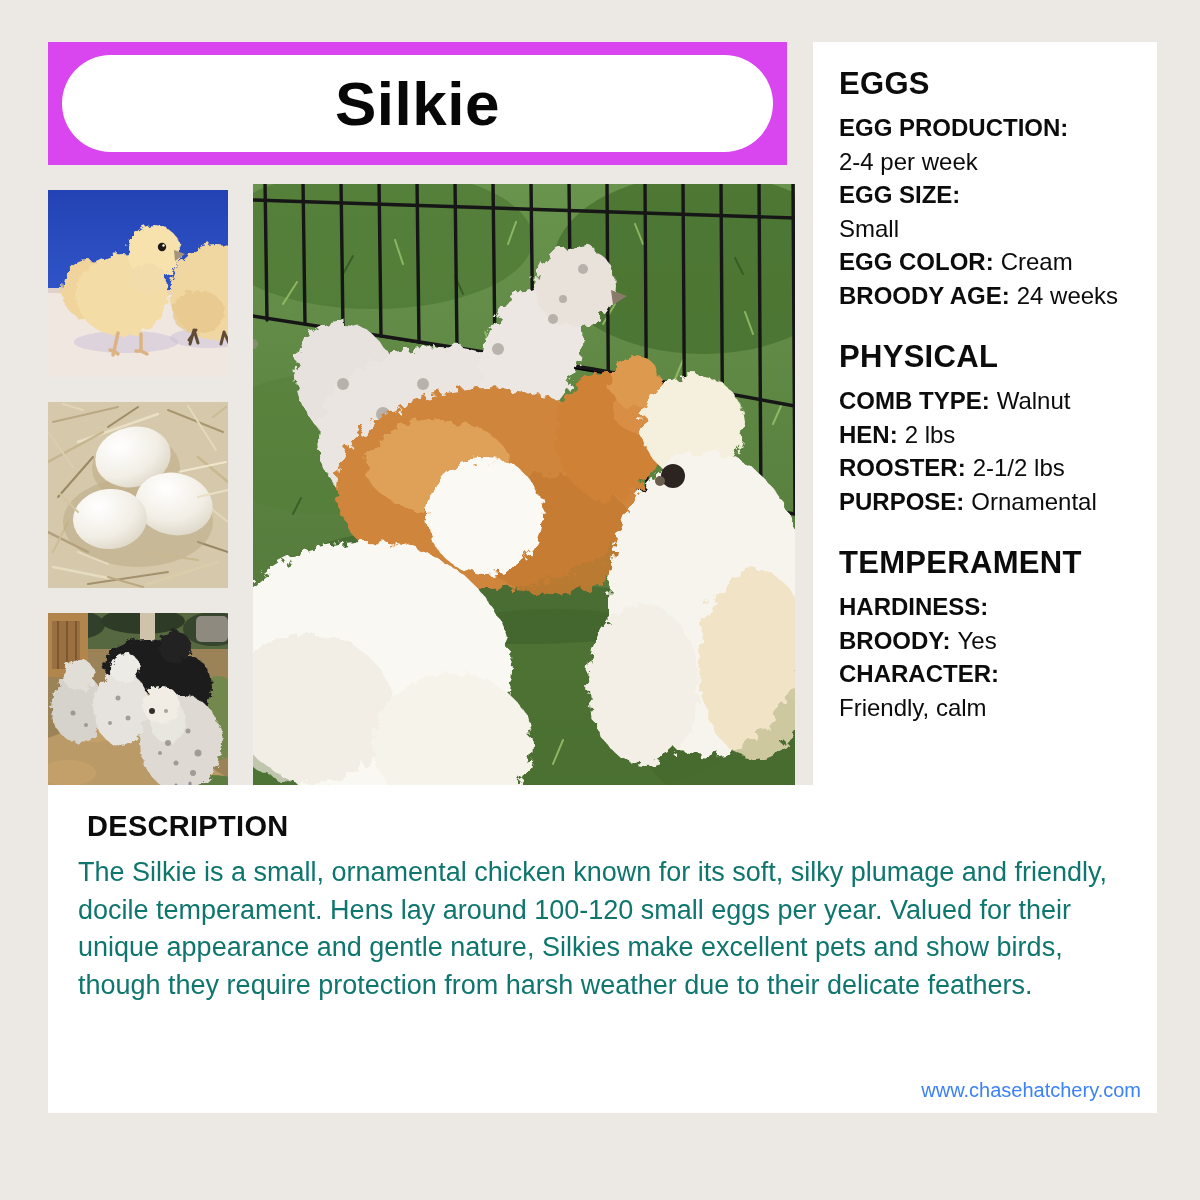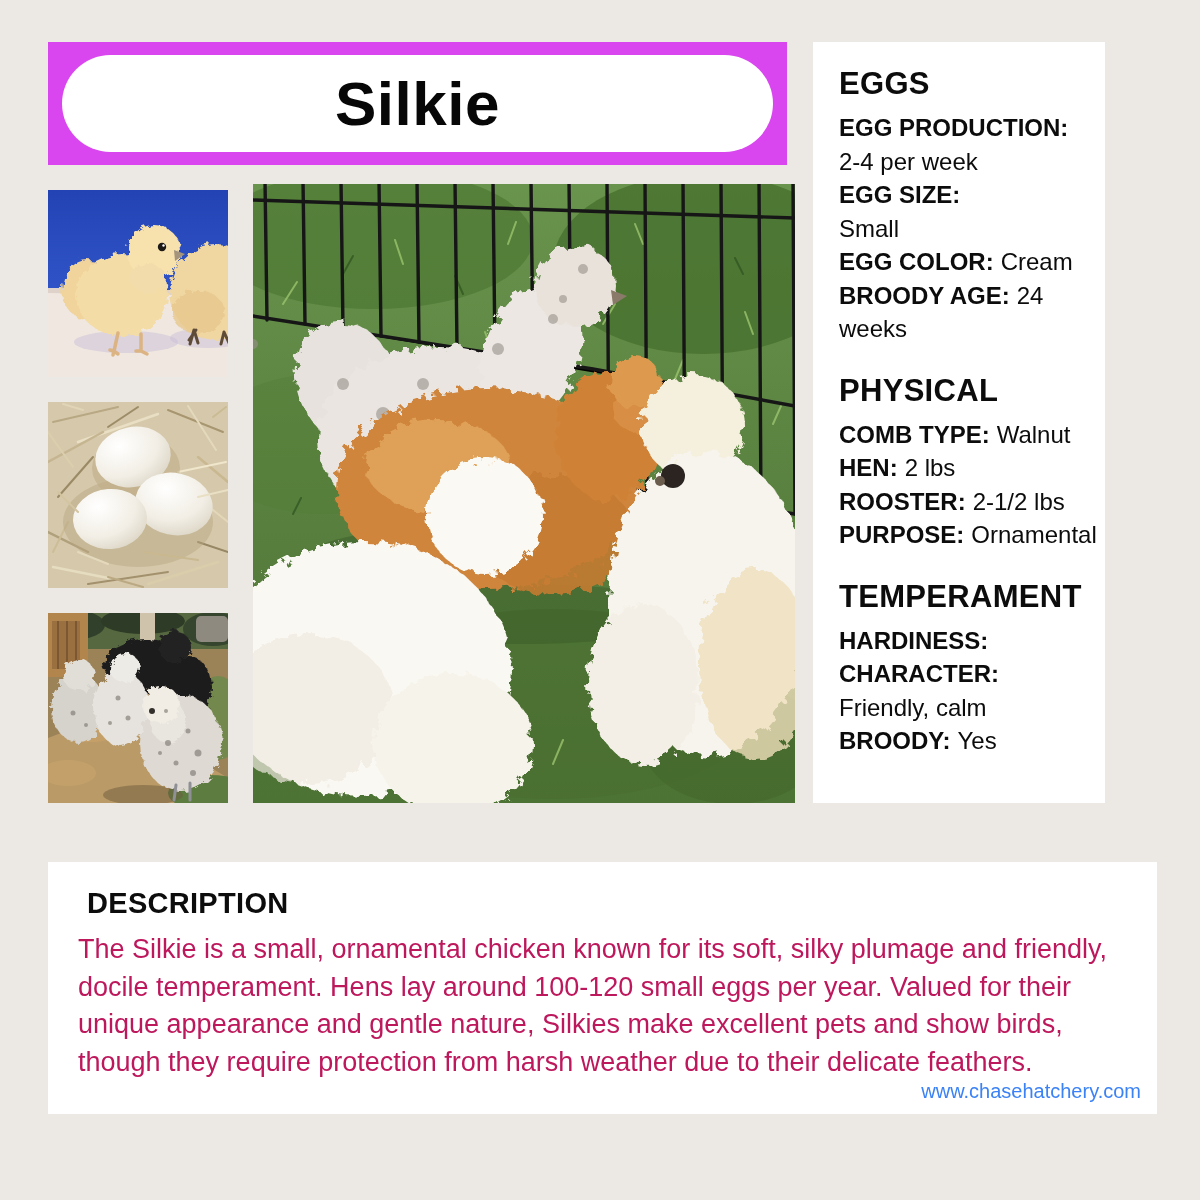--- a/index.html
+++ b/index.html
@@ -15,33 +15,33 @@
         border-radius:52px;display:flex;align-items:center;justify-content:center;}
   .title{font-size:62px;font-weight:800;letter-spacing:0.5px;color:#070707;}
   
   .photo{position:absolute;overflow:hidden;}
   .photo svg{display:block;width:100%;height:100%;}
   #thumb1{left:48px;top:190px;width:180px;height:187px;}
   #thumb2{left:48px;top:402px;width:180px;height:186px;}
   #thumb3{left:48px;top:613px;width:180px;height:190px;}
   #mainphoto{left:253px;top:184px;width:542px;height:619px;}
   
-  .sidebar{position:absolute;left:813px;top:42px;width:292px;height:761px;background:#ffffff;
+  .sidebar{position:absolute;left:813px;top:42px;width:344px;height:761px;background:#ffffff;
            box-sizing:border-box;padding:24px 18px 0 26px;}
   .section{margin-bottom:27px;}
   .section-heading{font-size:31px;font-weight:800;margin:0 0 9px 0;letter-spacing:0.3px;}
   .row{font-size:24px;line-height:33.5px;}
   .lbl{font-weight:700;}
   .row.inline .lbl{margin-right:7px;}
   .row.block .lbl,.row.block .val{display:block;}
   
-  .desc-card{position:absolute;left:48px;top:862px;width:1109px;height:252px;background:#ffffff;
+  .desc-card{position:absolute;left:48px;top:785px;width:1109px;height:328px;background:#ffffff;
              box-sizing:border-box;padding:25px 38px 0 30px;}
   .desc-heading{font-size:29px;font-weight:800;margin:0 0 11px 9px;letter-spacing:0.3px;}
-  .desc-text{font-size:27px;line-height:37.5px;margin:0;max-width:1045px;color:#be185d;}
+  .desc-text{font-size:27px;line-height:37.5px;margin:0;max-width:1045px;color:#0f766e;}
   .site{position:absolute;right:16px;bottom:11px;font-size:20px;color:#3b82f6;}
 </style>
 </head>
 <body>
 
 <svg width="0" height="0" style="position:absolute" aria-hidden="true">
   <defs>
     <filter id="fluff" x="-25%" y="-25%" width="150%" height="150%">
       <feTurbulence type="fractalNoise" baseFrequency="0.09" numOctaves="3" seed="7" result="n"></feTurbulence>
       <feDisplacementMap in="SourceGraphic" in2="n" scale="16"></feDisplacementMap>
@@ -353,26 +353,26 @@
     <div class="row inline">
       <span class="lbl">PURPOSE:</span><span class="val">Ornamental</span>
     </div>
   </div>
 
   <div class="section">
     <h2 class="section-heading">TEMPERAMENT</h2>
     <div class="row block">
       <span class="lbl">HARDINESS:</span>
     </div>
+    <div class="row inline">
+      <span class="lbl">BROODY:</span><span class="val">Yes</span>
+    </div>
     <div class="row block">
       <span class="lbl">CHARACTER:</span>
       <span class="val">Friendly, calm</span>
-    </div>
-    <div class="row inline">
-      <span class="lbl">BROODY:</span><span class="val">Yes</span>
     </div>
   </div>
 
 </div>
 
 <div class="desc-card">
   <h2 class="desc-heading">DESCRIPTION</h2>
   <p class="desc-text">The Silkie is a small, ornamental chicken known for its soft, silky plumage and friendly, docile temperament. Hens lay around 100-120 small eggs per year. Valued for their unique appearance and gentle nature, Silkies make excellent pets and show birds, though they require protection from harsh weather due to their delicate feathers.</p>
   <div class="site">www.chasehatchery.com</div>
 </div>

